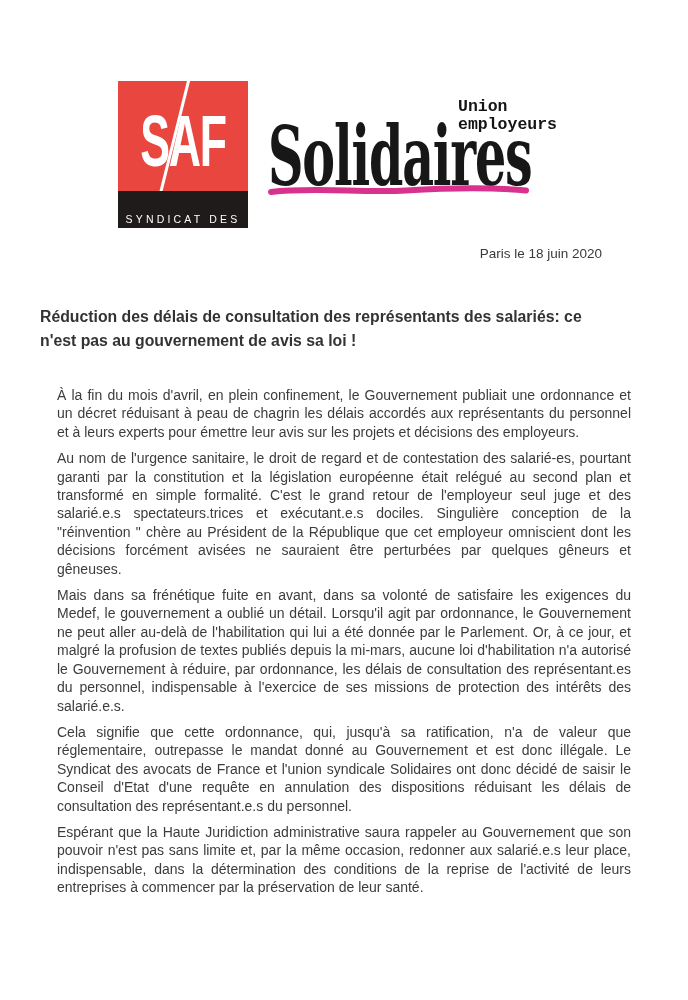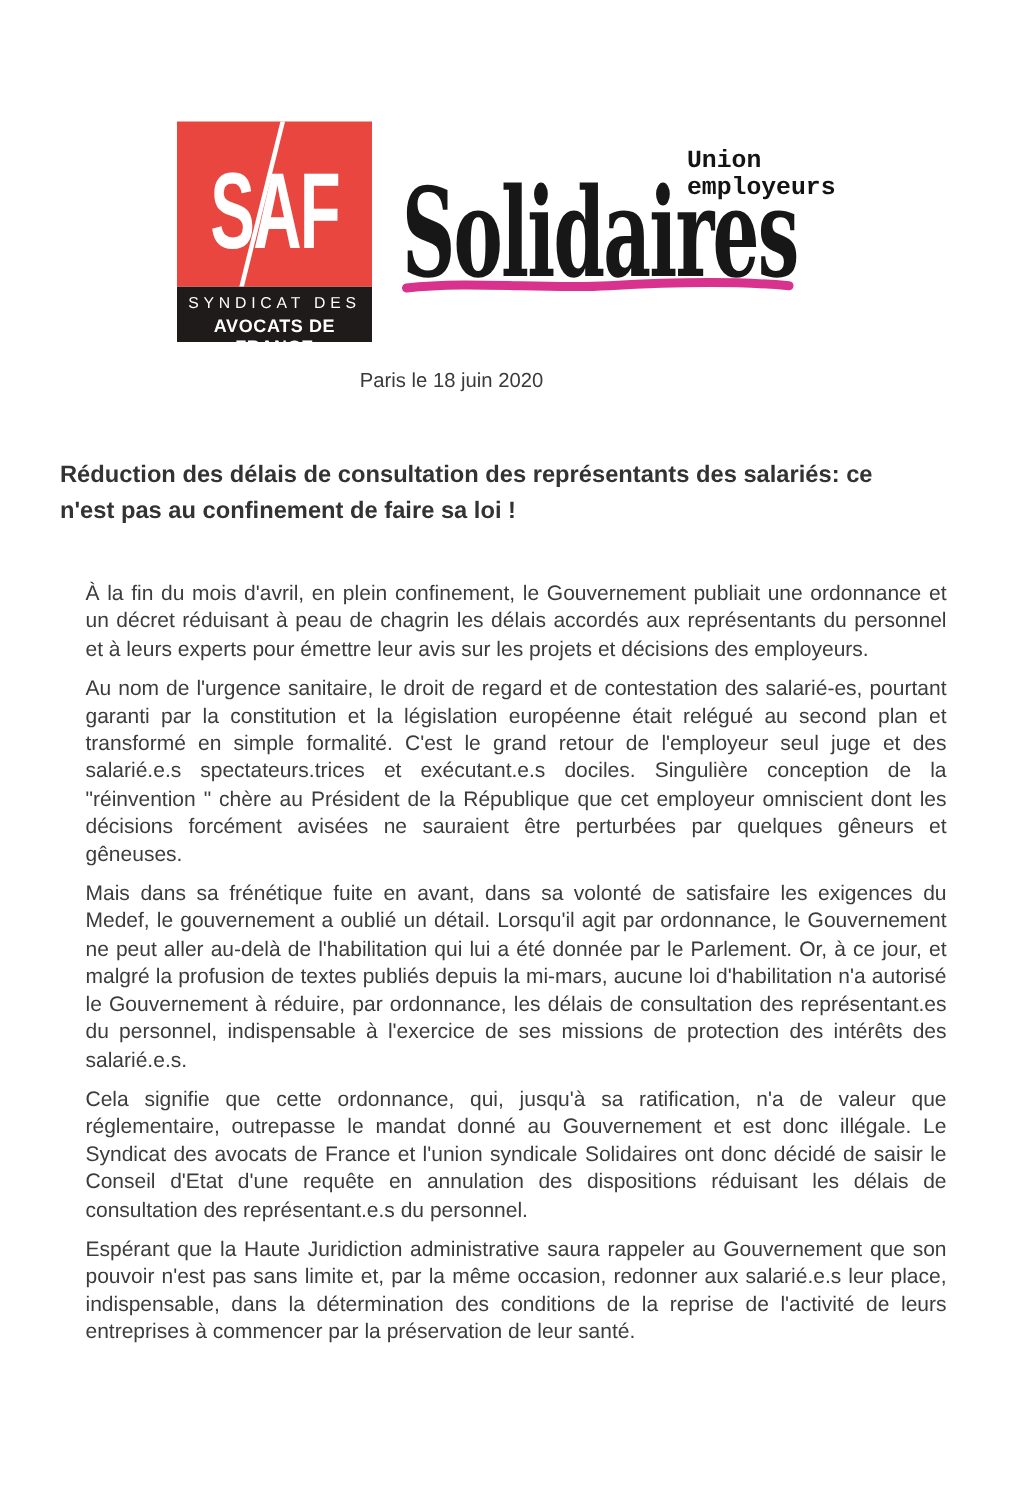--- a/index.html
+++ b/index.html
@@ -26,42 +26,42 @@
     position: absolute; left: 70px; top: -4px; width: 3px; height: 122px;
     background: #ffffff; transform: rotate(14deg); transform-origin: top center;
   }
   .saf-acronym {
     position: relative; color: #ffffff; font-weight: bold;
     font-size: 72px; letter-spacing: -2px; line-height: 1;
     transform: scaleX(0.62); padding-top: 10px;
   }
   .saf-band {
     width: 130px; height: 37px; background: #1e1b1a; color: #ffffff;
-    text-align: center; box-sizing: border-box; padding-top: 5px;
+    text-align: center; box-sizing: border-box; padding-top: 22px;
   }
   .saf-band-line1 { font-size: 10.5px; letter-spacing: 3.2px; font-weight: 400; }
   .saf-band-line2 { font-size: 12px; letter-spacing: 0.4px; font-weight: bold; margin-top: 2px; }
 
   .sol-logo { position: absolute; left: 266px; top: 96px; width: 290px; height: 110px; }
   .sol-union {
     position: absolute; left: 192px; top: 2px;
     font-family: Liberation Mono, monospace; font-weight: bold;
     font-size: 16.5px; line-height: 18px; color: #141414;
   }
   .sol-wordmark {
     position: absolute; left: 2px; top: 20px; height: 66px;
     font-family: "DejaVu Serif", serif; font-weight: bold;
     font-size: 82px; line-height: 80px; letter-spacing: -2px; color: #171717;
     transform: scaleX(0.60); transform-origin: left top; white-space: nowrap;
   }
   .sol-underline { position: absolute; left: 2px; top: 88px; }
 
   
   .dateline {
-    margin-top: 14px; text-align: center; padding-right: 86px;
+    margin-top: 14px; text-align: right; padding-right: 86px;
     font-size: 13.5px; color: #3a3a3a;
   }
 
   
   .doc-title {
     margin: 44px 40px 0; text-align: left;
     font-size: 15.8px; font-weight: bold; line-height: 24px; color: #333333;
   }
 
   
@@ -99,21 +99,21 @@
         <path d="M3,8 C 45,3 95,9 138,6.5 S 225,3.5 258,6.5" fill="none" stroke="#d9318e" stroke-width="6" stroke-linecap="round"></path>
       </svg>
     </div>
 
   </div>
 
   <div class="dateline">Paris le 18 juin 2020</div>
 
   <h1 class="doc-title">
     <span>Réduction des délais de consultation des représentants des salariés: ce</span><br>
-    <span>n'est pas au confinement de faire sa loi !</span>
+    <span>n'est pas au gouvernement de avis sa loi !</span>
   </h1>
 
   <div class="doc-body">
     <p>À la fin du mois d'avril, en plein confinement, le Gouvernement publiait une ordonnance et un décret réduisant à peau de chagrin les délais accordés aux représentants du personnel et à leurs experts pour émettre leur avis sur les projets et décisions des employeurs.</p>
     <p>Au nom de l'urgence sanitaire, le droit de regard et de contestation des salarié-es, pourtant garanti par la constitution et la législation européenne était relégué au second plan et transformé en simple formalité. C'est le grand retour de l'employeur seul juge et des salarié.e.s spectateurs.trices et exécutant.e.s dociles. Singulière conception de la "réinvention " chère au Président de la République que cet employeur omniscient dont les décisions forcément avisées ne sauraient être perturbées par quelques gêneurs et gêneuses.</p>
     <p>Mais dans sa frénétique fuite en avant, dans sa volonté de satisfaire les exigences du Medef, le gouvernement a oublié un détail. Lorsqu'il agit par ordonnance, le Gouvernement ne peut aller au-delà de l'habilitation qui lui a été donnée par le Parlement. Or, à ce jour, et malgré la profusion de textes publiés depuis la mi-mars, aucune loi d'habilitation n'a autorisé le Gouvernement à réduire, par ordonnance, les délais de consultation des représentant.es du personnel, indispensable à l'exercice de ses missions de protection des intérêts des salarié.e.s.</p>
     <p>Cela signifie que cette ordonnance, qui, jusqu'à sa ratification, n'a de valeur que réglementaire, outrepasse le mandat donné au Gouvernement et est donc illégale. Le Syndicat des avocats de France et l'union syndicale Solidaires ont donc décidé de saisir le Conseil d'Etat d'une requête en annulation des dispositions réduisant les délais de consultation des représentant.e.s du personnel.</p>
     <p>Espérant que la Haute Juridiction administrative saura rappeler au Gouvernement que son pouvoir n'est pas sans limite et, par la même occasion, redonner aux salarié.e.s leur place, indispensable, dans la détermination des conditions de la reprise de l'activité de leurs entreprises à commencer par la préservation de leur santé.</p>
   </div>
 

